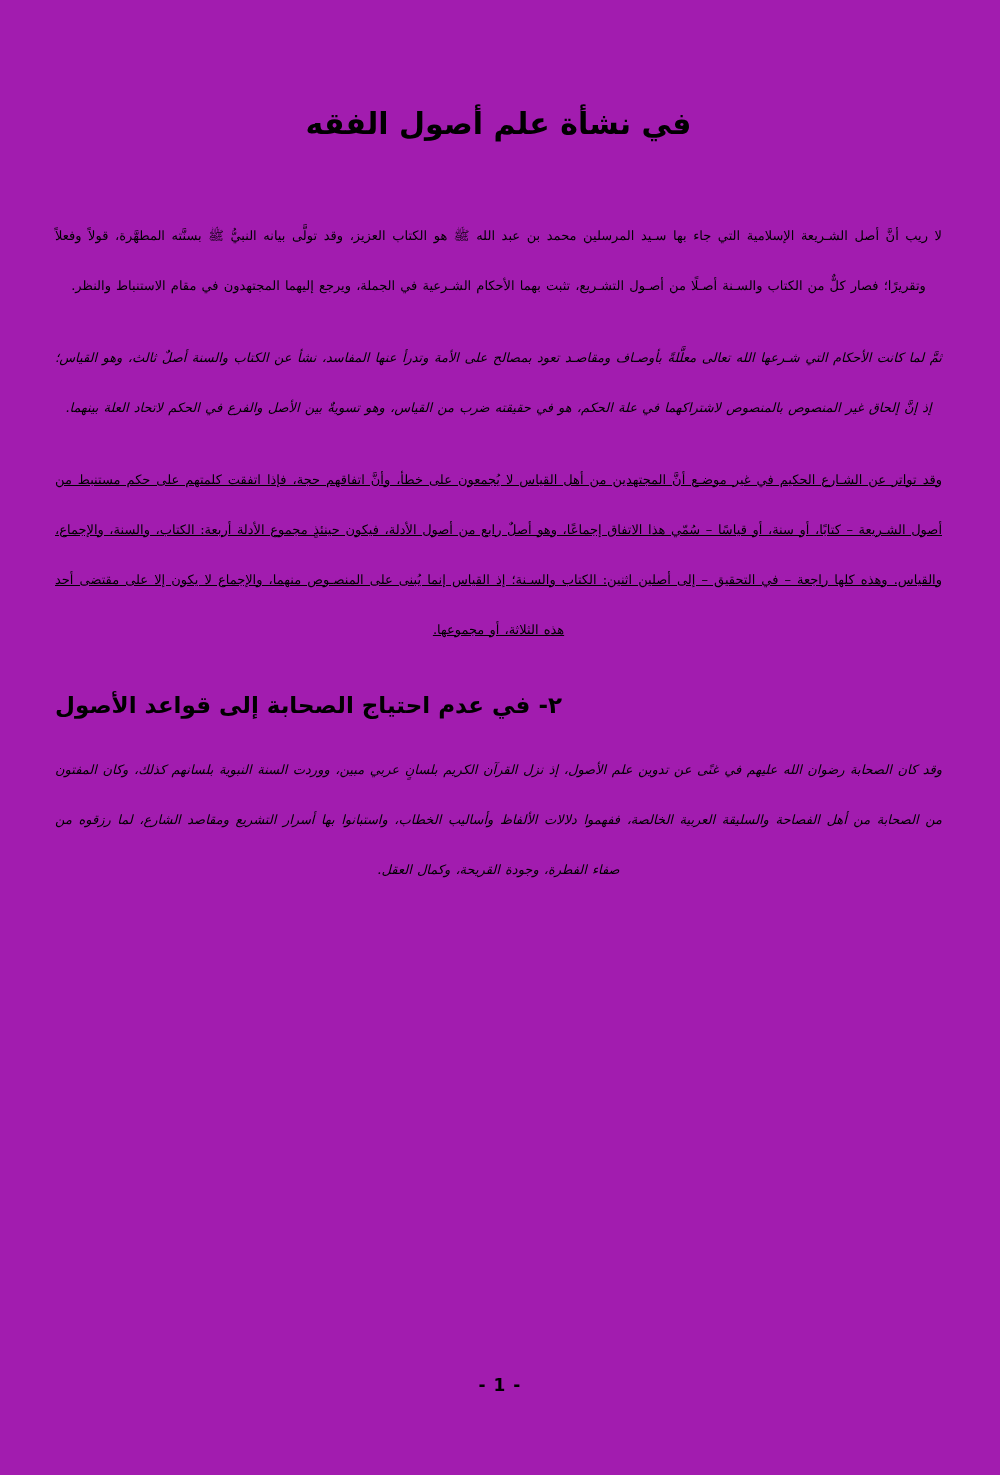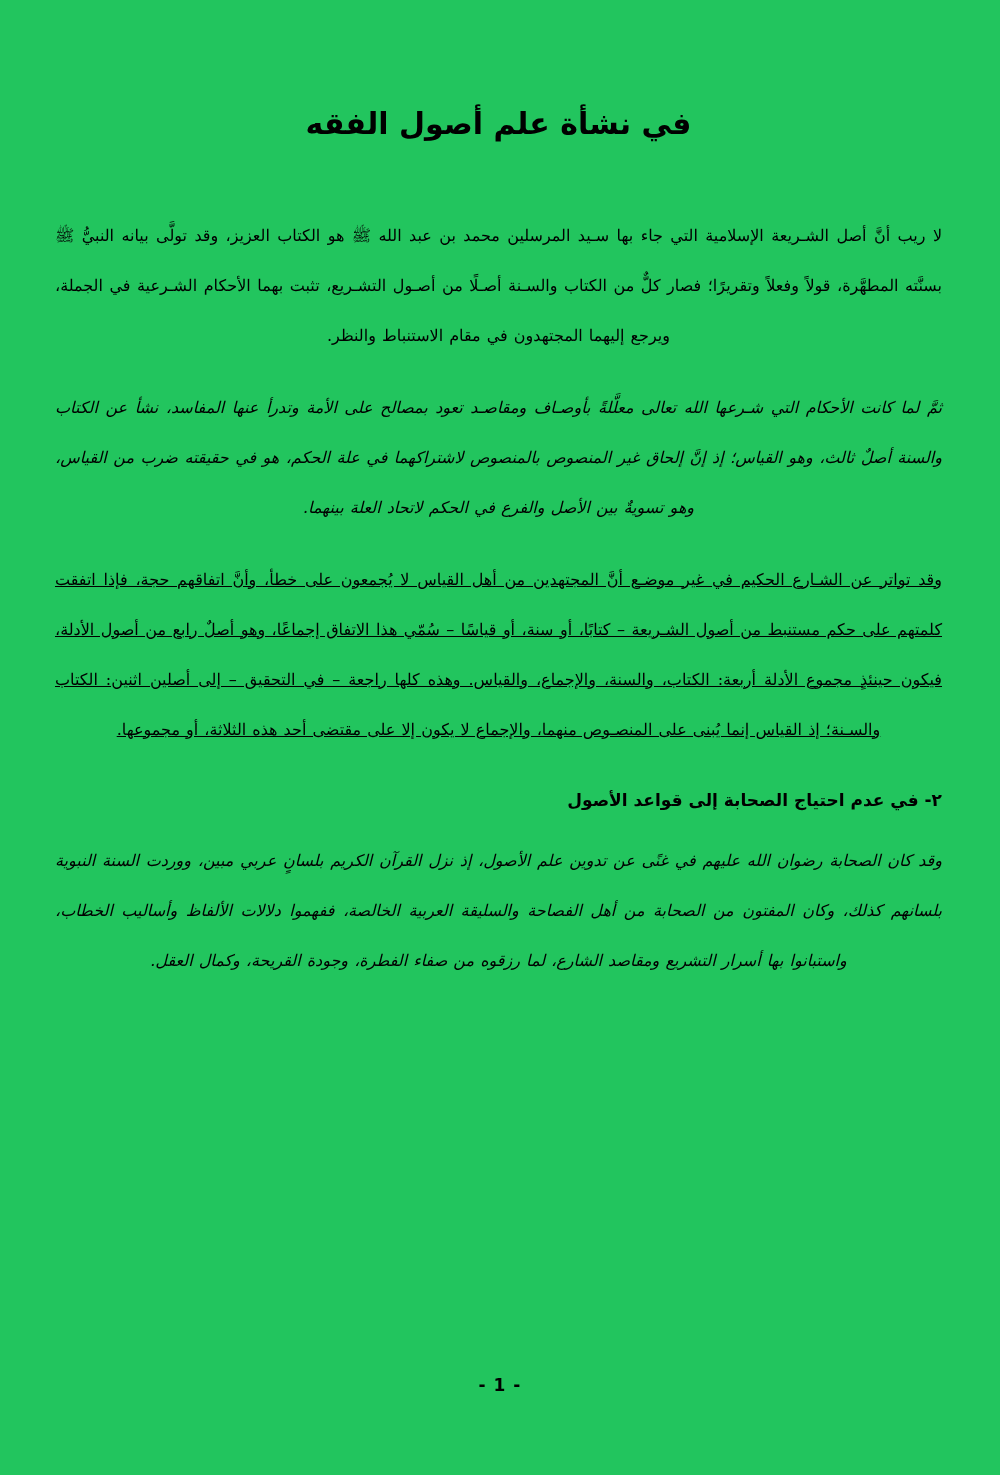--- a/index.html
+++ b/index.html
@@ -13,21 +13,21 @@
     height: 1475px;
     position: relative;
     font-family: "DejaVu Sans", "Liberation Sans", sans-serif;
     color: #000000;
     overflow: hidden;
   }
 
   .page {
     position: absolute;
     inset: 0;
-    background: #22c55e;
+    background: #a21caf;
     display: flex;
     flex-direction: column;
   }
 
   .page-body {
     padding: 0 58px 0 55px;
     flex: 1 1 auto;
   }
 
   
@@ -42,41 +42,41 @@
     line-height: 1.35;
     letter-spacing: 0;
   }
 
   
   .para {
     direction: rtl;
     text-align: justify;
     text-align-last: center;
     font-family: "DejaVu Serif", "Liberation Serif", serif;
-    font-size: 16px;
+    font-size: 13px;
     line-height: 50px;
     margin: 0;
     word-spacing: 1px;
   }
 
   .para-1 { margin-top: 66px; }
   .para-2 { margin-top: 22px; font-style: italic; }
   .para-3 { margin-top: 22px; text-decoration: underline; }
   .para-4 { margin-top: 18px; font-style: italic; }
 
   
   .section-heading {
     margin: 0;
     padding-top: 34px;
     padding-bottom: 6px;
-    text-align: right;
+    text-align: left;
     direction: rtl;
     font-family: "DejaVu Sans", "Liberation Sans", sans-serif;
     font-weight: 700;
-    font-size: 17px;
+    font-size: 23px;
     line-height: 1.4;
   }
 
   
   .page-footer {
     position: absolute;
     left: 0;
     right: 0;
     bottom: 0;
     height: 118px;

